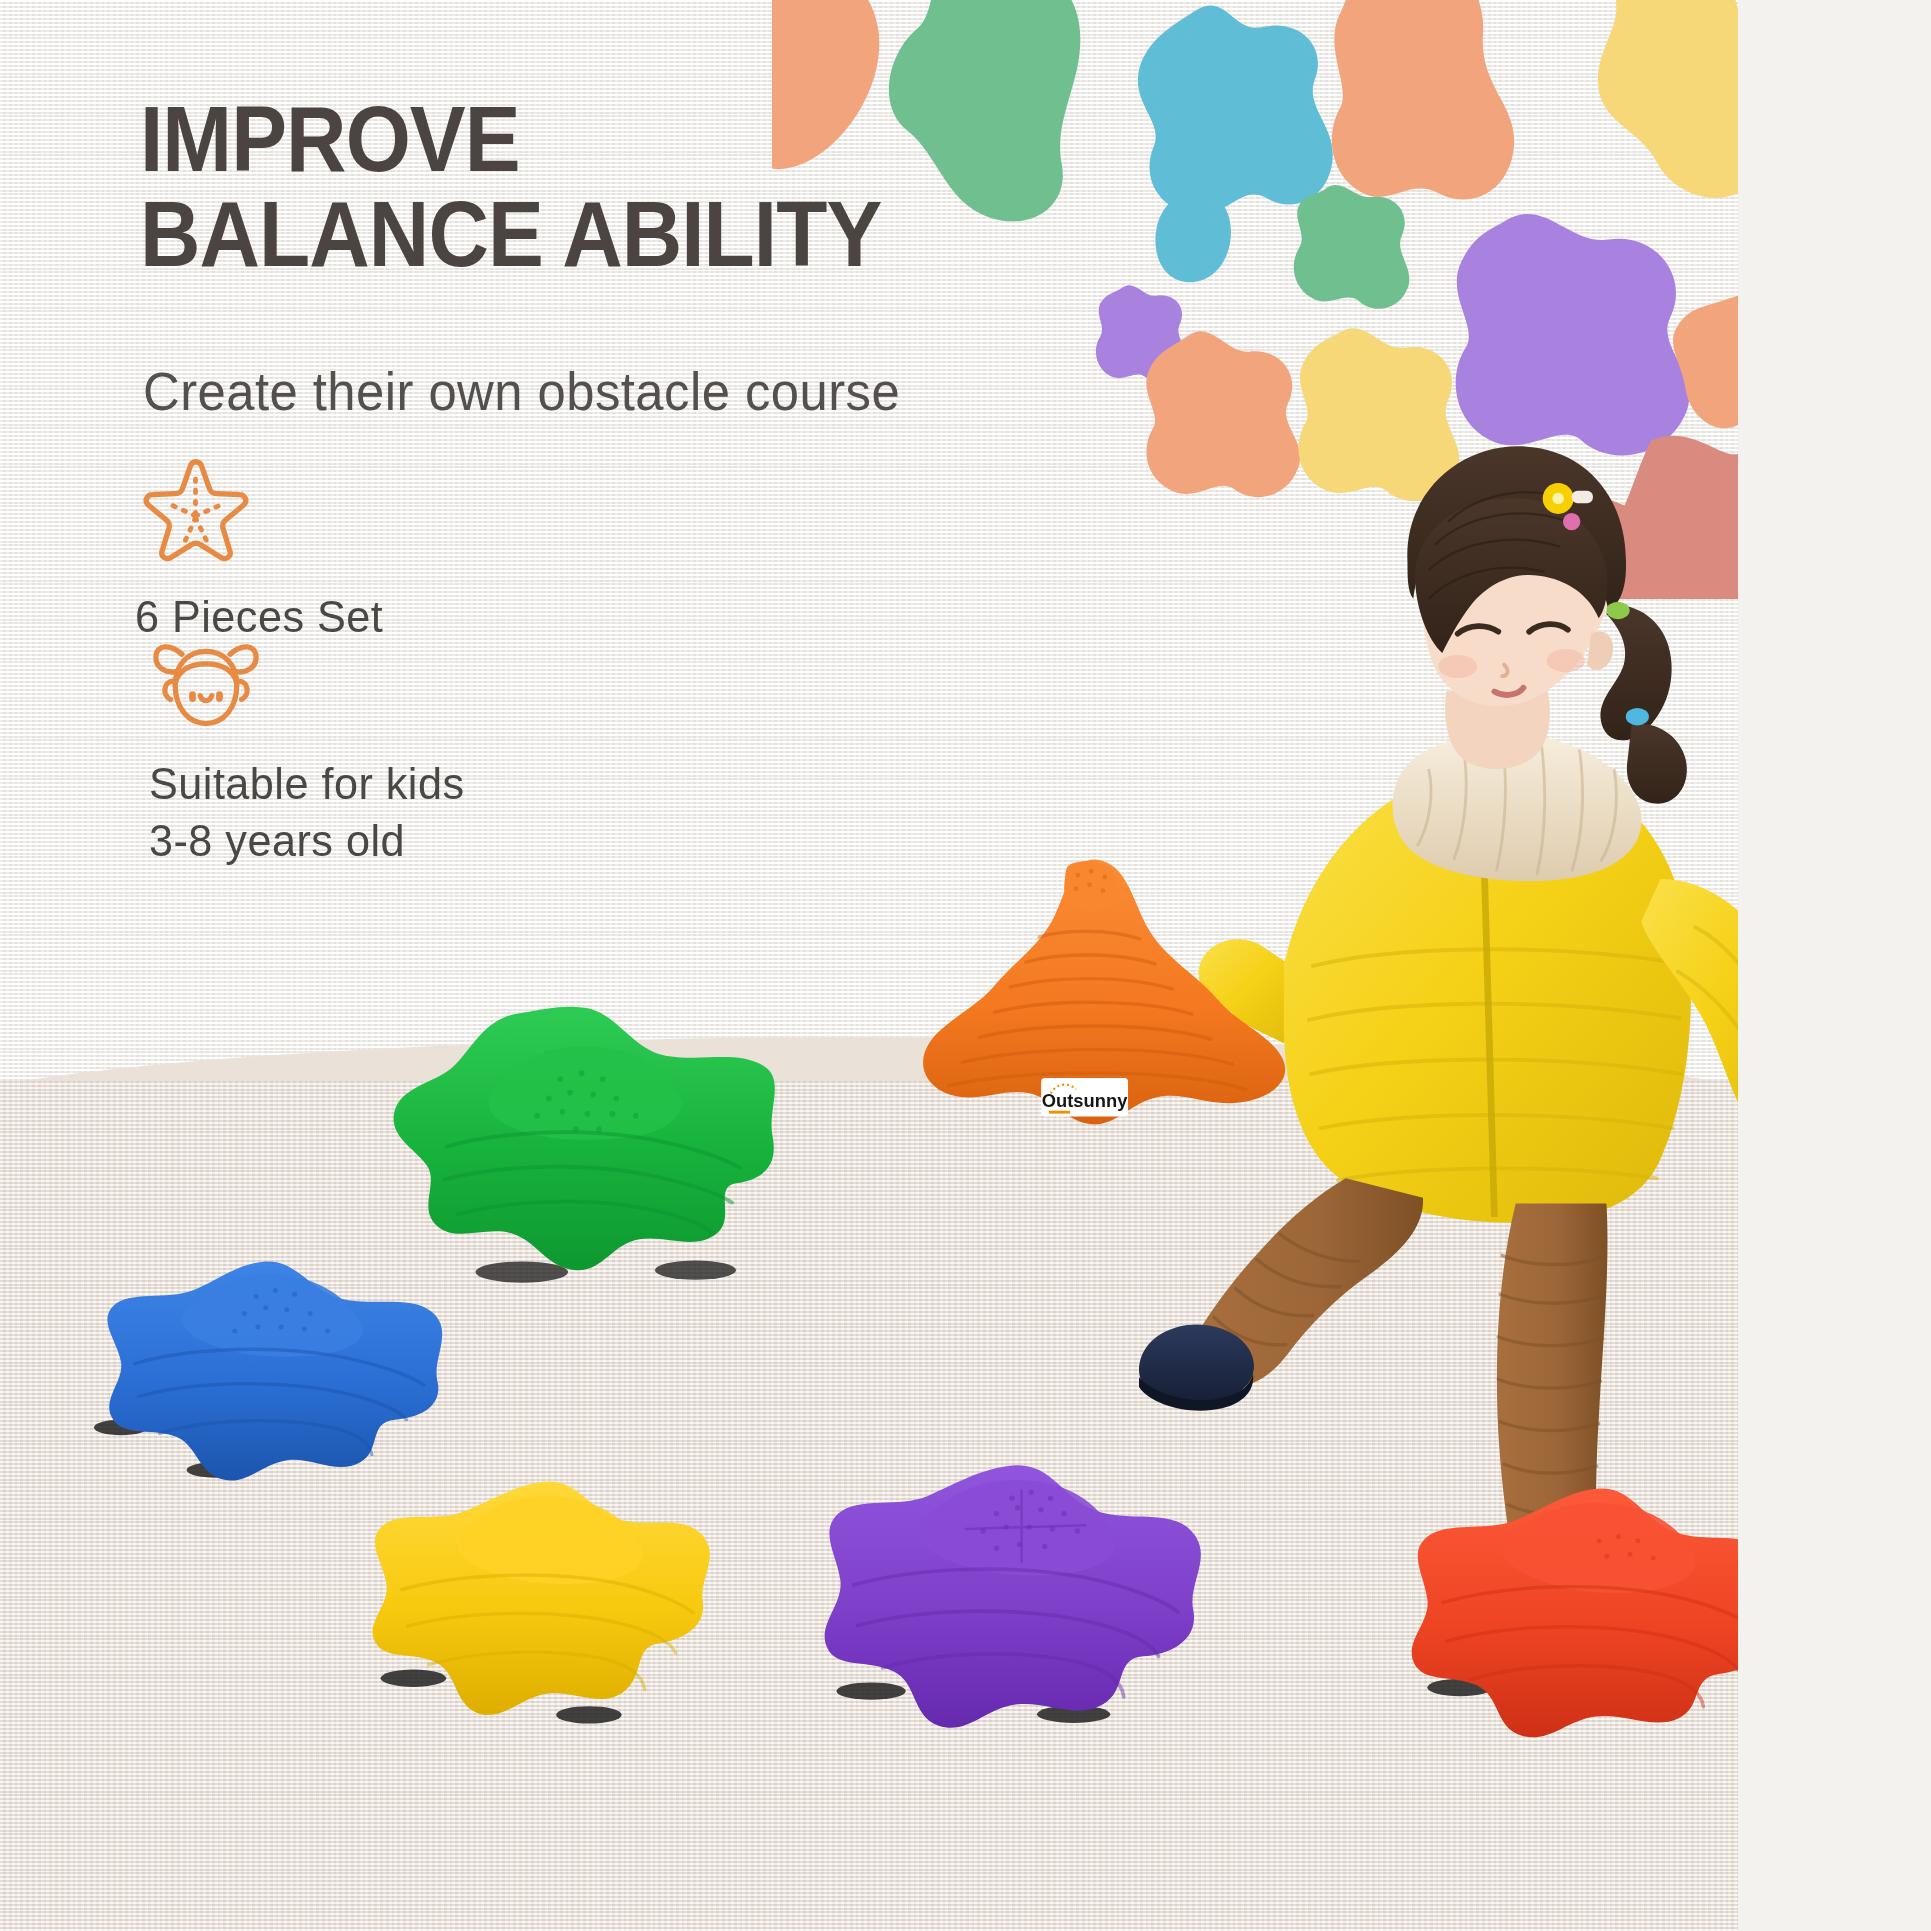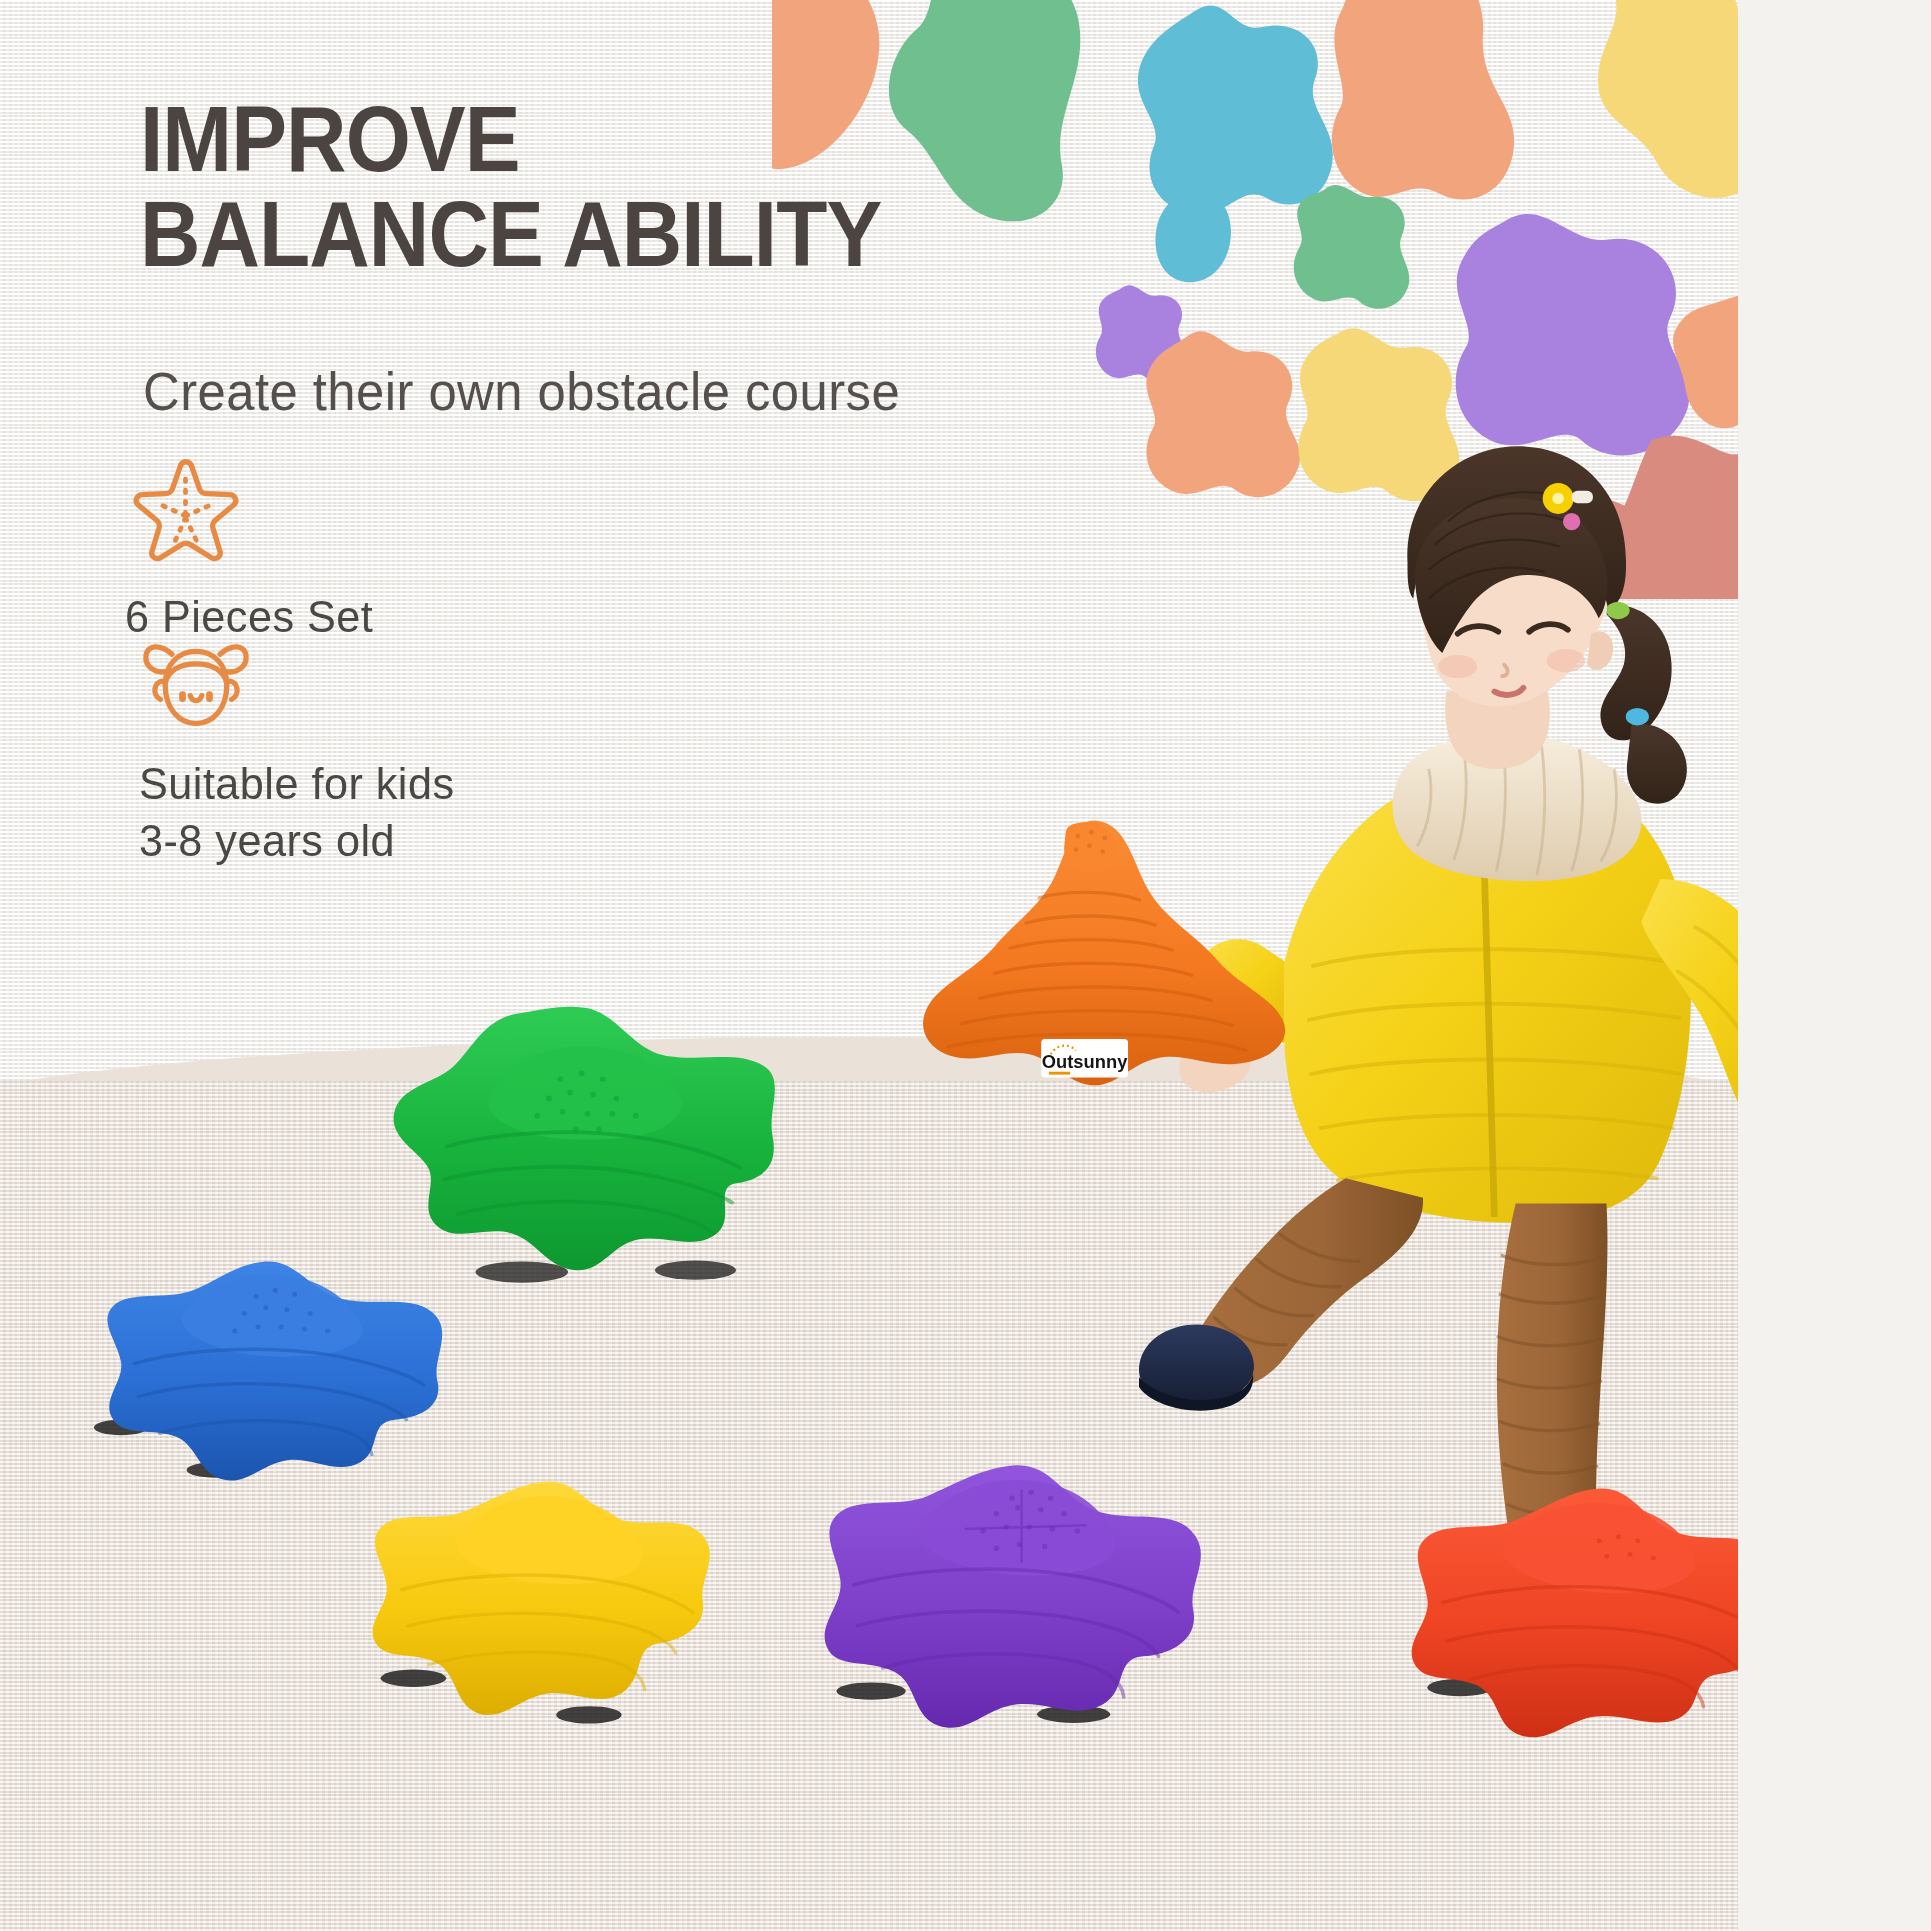--- a/index.html
+++ b/index.html
@@ -70,21 +70,21 @@
   .subhead {
     position:absolute; left:143px; top:360px;
     font-size:54px;
     font-weight:300;
     color:#55504d;
     letter-spacing:0.5px;
     transform:scaleX(.94);
     transform-origin:left top;
   }
 
-  .feature { position:absolute; left:125px; }
+  .feature { position:absolute; left:135px; }
   .f1 { top:454px; }
   .f2 { top:635px;margin-left:14px; }
   .feature .ficon { display:block; }
   .feature .ftext {
     margin-top:13.5px;
     font-size:45px;
     font-weight:300;
     color:#4b4745;
     line-height:1.28;
     letter-spacing:0.5px;
@@ -226,21 +226,21 @@
           <circle cx="192" cy="126" r="3"></circle>
           <circle cx="218" cy="128" r="3"></circle>
           <circle cx="244" cy="128" r="3"></circle>
           <circle cx="268" cy="130" r="3"></circle>
         <circle cx="206" cy="144" r="3"></circle>
           <circle cx="230" cy="144" r="3"></circle>
       </g>
     </svg>
   </div>
 
-  <div class="stone" style="left:898px; top:811px; width:406px; height:309px; z-index:6;">
+  <div class="stone" style="left:898px; top:850px; width:406px; height:309px; z-index:6;">
     <svg viewBox="0 0 420 320" xmlns="http://www.w3.org/2000/svg">
       <defs>
         <linearGradient id="gO" x1="0" y1="0" x2="0" y2="1">
           <stop offset="0%" stop-color="#FA8C36"></stop>
             <stop offset="55%" stop-color="#F47920"></stop>
             <stop offset="100%" stop-color="#D9620F"></stop>
         </linearGradient>
       </defs>
       <path d="M206 10 C236 14 242 50 258 80 C276 112 308 128 330 154 C352 180 386 192 398 216 C410 242 380 260 348 262 C316 264 296 250 268 256 C240 262 226 286 200 284 C174 282 162 258 136 252 C110 246 84 262 56 254 C28 246 18 222 32 200 C46 178 80 164 100 140 C120 116 148 98 162 68 C176 38 180 8 206 10 Z" fill="url(#gO)"></path>
       <path d="M180 14 C198 8 220 12 226 34 C232 56 216 64 200 64 C184 64 170 54 172 36 C174 22 172 18 180 14 Z" fill="#F9872F"></path>

